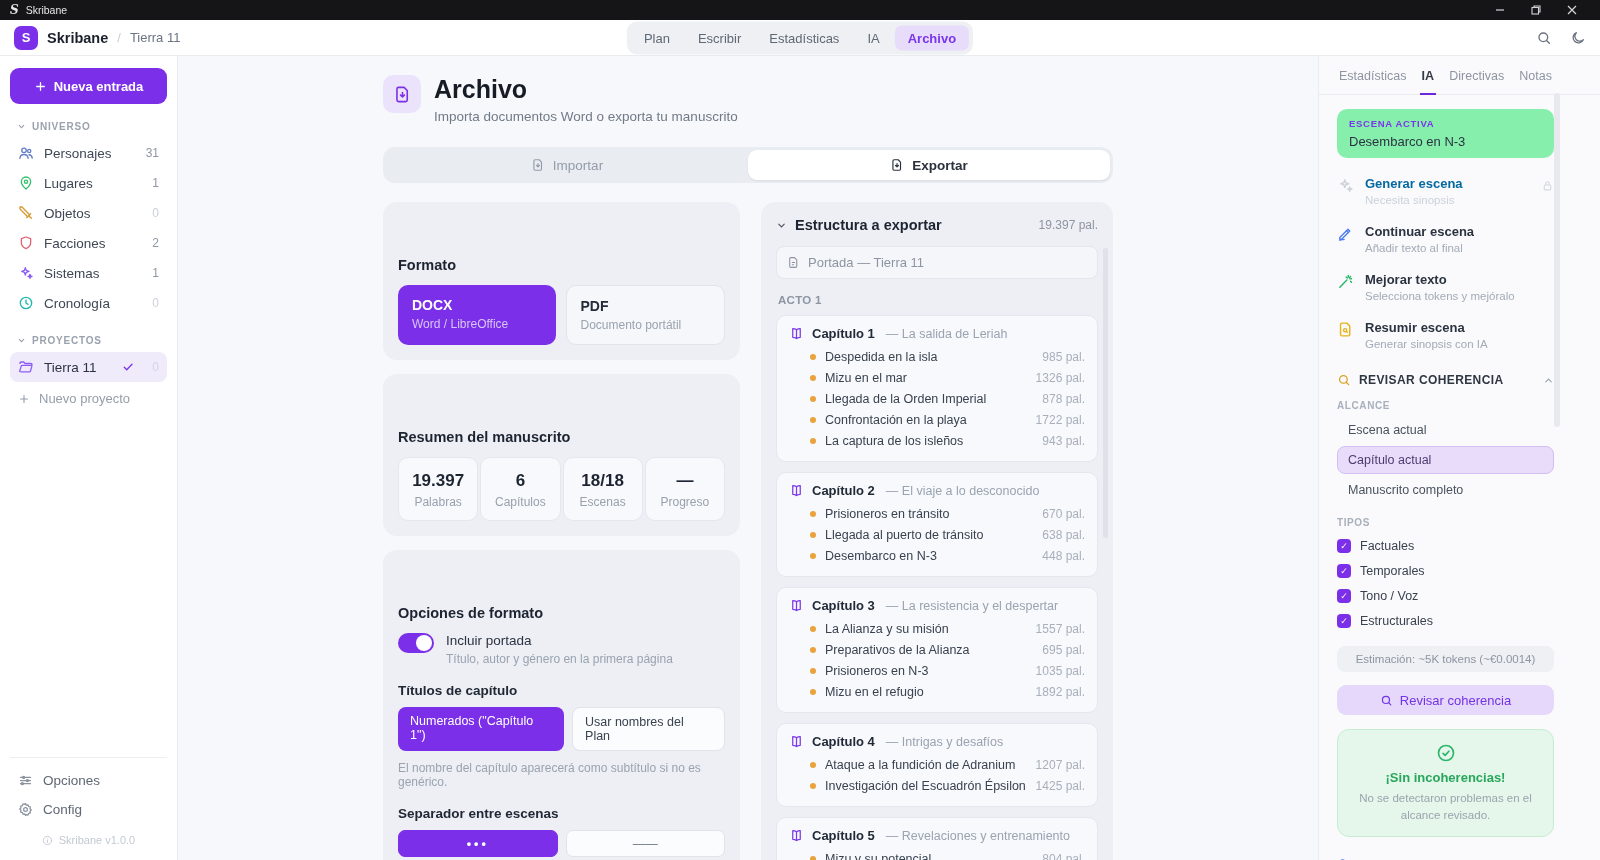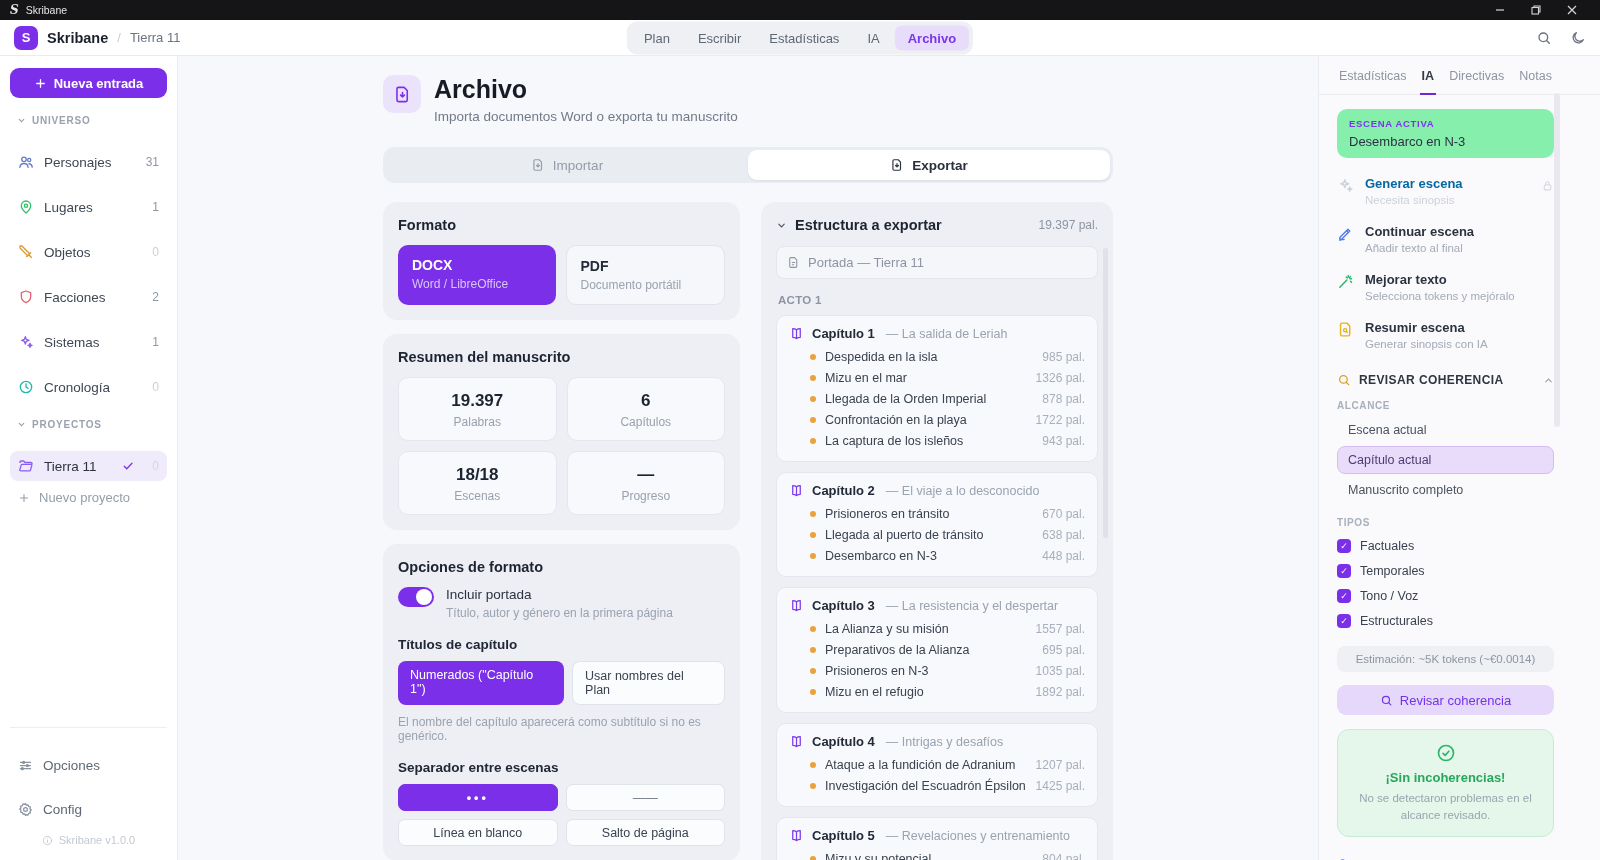--- a/index.html
+++ b/index.html
@@ -23,23 +23,23 @@
   .top-nav { position:absolute; left:50%; top:50%; transform:translate(-50%,-50%); background:#eef0f4; border-radius:10px; padding:4px; display:flex; gap:2px; }
   .top-nav-item { padding:5px 13px; font-size:13px; color:#5f6875; border-radius:7px; cursor:default; }
   .top-nav-item.active { background:#e7ddfa; color:#7a35ec; font-weight:700; }
   .appbar-icons { margin-left:auto; display:flex; gap:18px; color:#6b7280; align-items:center; }
 
   
   .shell { display:flex; height:804px; }
 
   
   .sidebar { width:178px; background:#fff; border-right:1px solid #e9ebef; display:flex; flex-direction:column; padding:12px 10px 10px; flex-shrink:0; }
-  .new-entry { height:30px; border-radius:9px; background:#7c2fe8; color:#fff; font-size:13px; font-weight:600; display:flex; align-items:center; justify-content:center; gap:7px; }
+  .new-entry { height:36px; border-radius:9px; background:#7c2fe8; color:#fff; font-size:13px; font-weight:600; display:flex; align-items:center; justify-content:center; gap:7px; }
   .section-head { display:flex; align-items:center; gap:6px; color:#9aa2ae; font-size:10px; font-weight:700; letter-spacing:.8px; margin:17px 7px 6px; }
-  .nav-item { display:flex; align-items:center; gap:10px; padding:7px 8px; border-radius:8px; font-size:13.5px; color:#3e4754;margin-top:15px; }
+  .nav-item { display:flex; align-items:center; gap:10px; padding:7px 8px; border-radius:8px; font-size:13.5px; color:#3e4754; }
   .nav-item .count { margin-left:auto; font-size:12px; color:#8f97a3; }
   .nav-item .count.zero { color:#ccd1d9; }
   .i-blue{color:#647ec9} .i-green{color:#2fbf6b} .i-amber{color:#d79a35} .i-red{color:#e16672} .i-purple{color:#8b5cf6} .i-teal{color:#1fb8ad}
   .project-row { background:#f0ebfb; }
   .project-row .label { color:#2b3341; }
   .proj-check { margin-left:auto; color:#7a35ec; }
   .proj-count { font-size:12px; color:#d8d2ea; margin-left:8px; }
   .new-project { display:flex; align-items:center; gap:9px; padding:9px 8px; color:#959da9; font-size:13px; }
   .side-bottom { margin-top:auto; border-top:1px solid #eceef2; padding-top:8px; }
   .side-bottom .nav-item { color:#5f6875; }
@@ -53,31 +53,31 @@
   .page-title { font-size:25px; font-weight:700; color:#161b26; }
   .page-sub { font-size:13.5px; color:#717a88; margin-top:5px; }
   .io-tabs { margin-top:23px; background:#e9ecf1; border-radius:12px; padding:3px; display:flex;text-align:right; }
   .io-tab { flex:1; height:30px; display:flex; align-items:center; justify-content:center; gap:8px; font-size:13.5px; color:#949ca9; border-radius:9px; }
   .io-tab.active { background:#fff; color:#2a313d; font-weight:600; box-shadow:0 1px 2px rgba(16,24,40,.07); }
 
   .columns { display:flex; gap:21px; margin-top:19px; align-items:flex-start; }
   .col-left { width:357px; display:flex; flex-direction:column; gap:14px; }
   .col-right { width:352px; }
   .card { background:#edeff4; border-radius:14px; padding:15px; }
-  .card-title { font-size:14.5px; font-weight:700; color:#1d2431; margin-bottom:12px; }
+  .card-title { font-size:14.5px; font-weight:700; color:#1d2431; margin-bottom:12px;margin-top:40px; }
 
   .fmt-grid { display:flex; gap:10px; }
   .fmt { flex:1; border-radius:10px; padding:12px 14px; }
   .fmt.sel { background:#7c2fe8; }
   .fmt.sel .fmt-name { color:#fff; } .fmt.sel .fmt-desc { color:#d7c6f7; }
   .fmt.plain { background:#f5f7fa; border:1px solid #e0e4eb; }
   .fmt-name { font-size:14px; font-weight:700; color:#242b38; }
   .fmt-desc { font-size:12px; color:#9aa3b0; margin-top:4px; }
 
-  .stat-grid { display:grid; grid-template-columns:1fr 1fr; gap:10px; }
+  .stat-grid { display:grid; grid-template-columns:1fr 1fr 1fr 1fr; gap:2px; }
   .stat { background:#f7f9fc; border:1px solid #e3e7ee; border-radius:10px; text-align:center; padding:13px 0 11px; }
   .stat-value { font-size:17px; font-weight:700; color:#1d2431; }
   .stat-label { font-size:12px; color:#99a1ad; margin-top:4px; }
 
   .toggle-row { display:flex; gap:12px; margin-bottom:15px; align-items:flex-start; }
   .toggle { width:36px; height:20px; border-radius:10px; background:#7c2fe8; position:relative; flex-shrink:0; }
   .knob { position:absolute; top:2px; width:16px; height:16px; border-radius:50%; background:#fff; }
   .toggle .knob { right:2px; }
   .t-label { font-size:13.5px; color:#2b3341; }
   .t-desc { font-size:12px; color:#9aa3b0; margin-top:4px; }

